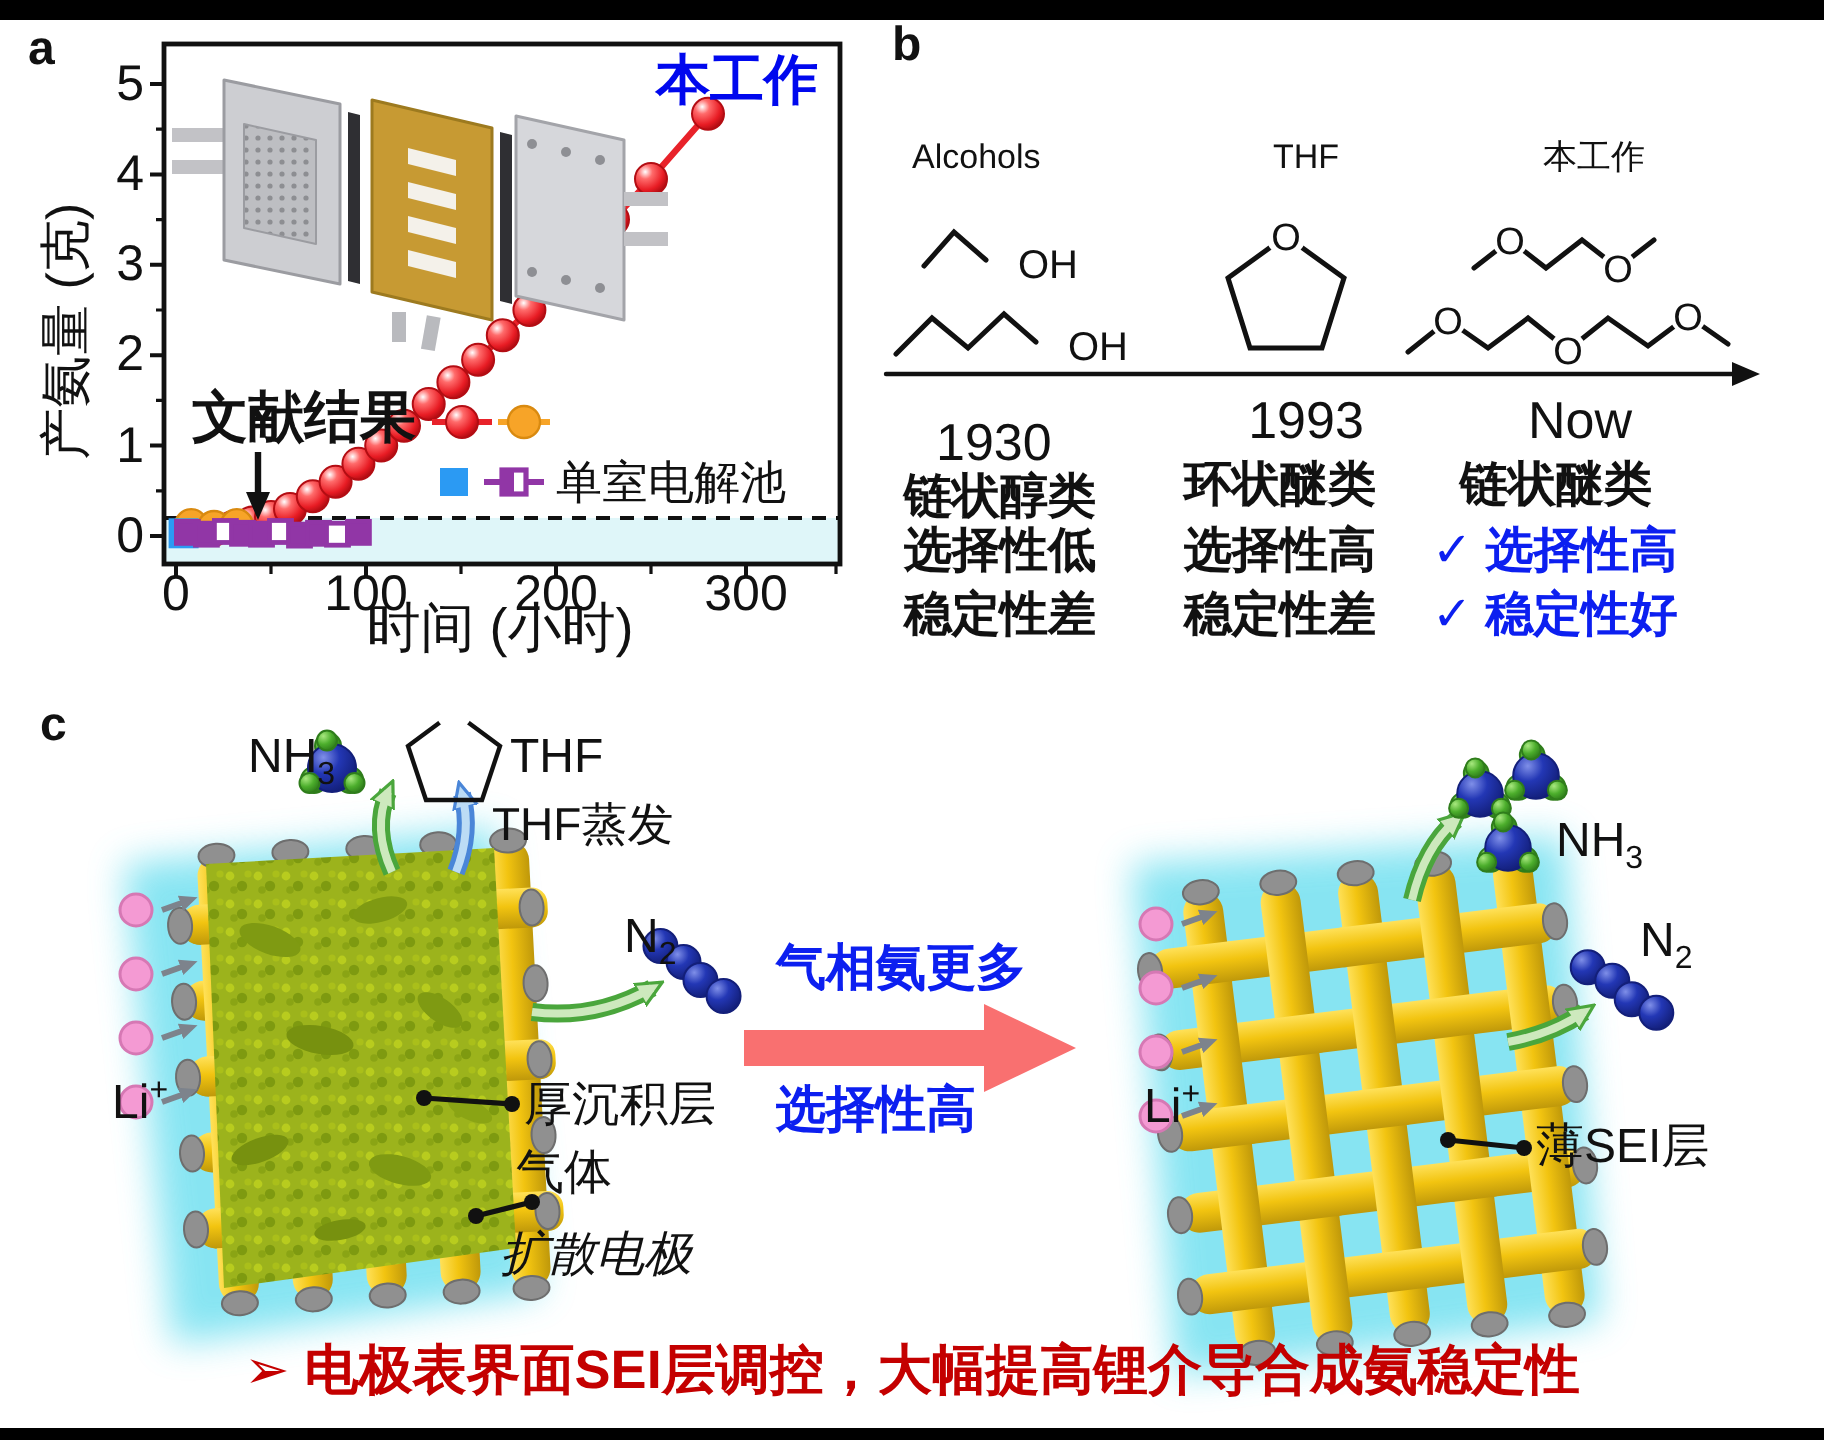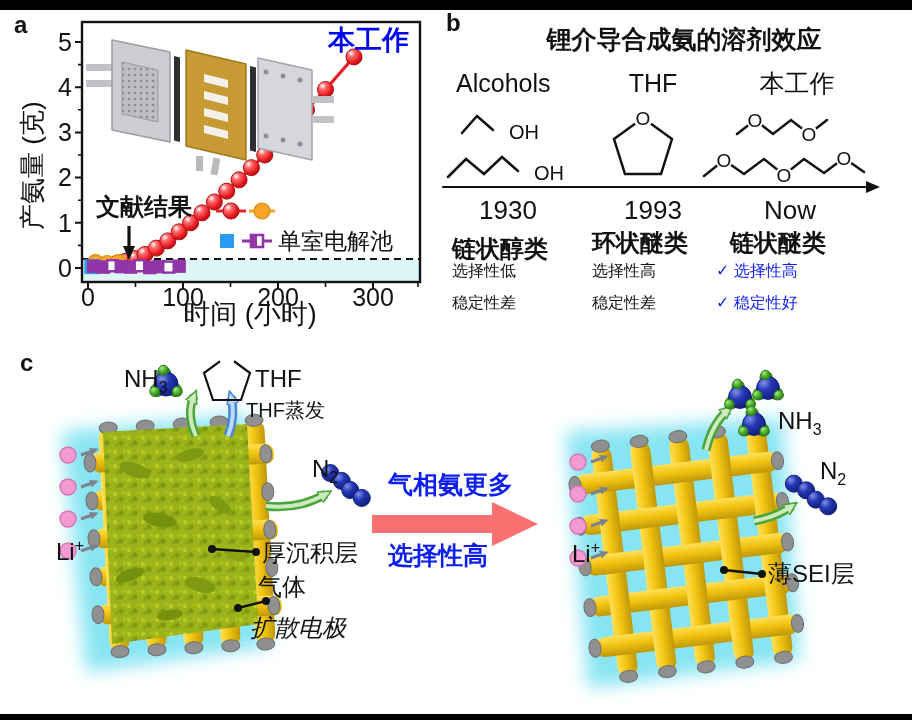--- a/index.html
+++ b/index.html
@@ -8,24 +8,24 @@
   .t{position:absolute;white-space:nowrap;line-height:1.05;}
   .bold{font-weight:bold;}
   .blue{color:#0c1ff0;}
   .panel-label{font-size:24px;font-weight:bold;color:#111;}
   .tick{font-size:25px;color:#111;}
   .ytick{width:34px;text-align:right;}
   .xtick{text-align:center;}
   .axlabel{font-size:26px;color:#111;}
   .legend-label{font-size:23px;color:#111;}
   .b-title{font-size:25px;font-weight:bold;}
-  .b-head{font-size:25px;}
+  .b-head{font-size:17px;}
   .b-year{font-size:26px;}
   .b-cat{font-size:24px;font-weight:bold;}
-  .b-prop{font-size:16px;}
+  .b-prop{font-size:24px;font-weight:bold;}
   .c-label{font-size:24px;}
   .c-label sub,.tick sub{font-size:16px;}
   .c-label sup{font-size:16px;}
   .arrow-text{font-size:25px;font-weight:bold;color:#0c1ff0;}
   .footer{left:0;right:0;text-align:center;font-size:27px;font-weight:bold;color:#c40000;}
   .bar{position:absolute;left:0;width:912px;background:#000;}
   svg text{font-family:"Liberation Sans","DejaVu Sans",sans-serif;}
 </style>
 </head>
 <body>
@@ -427,60 +427,63 @@
     </g>
 
     <polygon points="372,515 492,515 492,502 538,524 492,546 492,533 372,533" fill="#f97070"></polygon>
   </svg>
 
   <div class="t panel-label" style="left:14px;top:12px;">a</div>
   <div class="t panel-label" style="left:446px;top:10px;">b</div>
   <div class="t panel-label" style="left:20px;top:350px;">c</div>
 
   <div class="t bold" style="left:328px;top:26px;font-size:27px;color:#0008ee;">本工作</div>
-  <div class="t bold" style="left:96px;top:194px;font-size:24px;">文献结果</div>
+  <div class="t bold" style="left:96px;top:194px;font-size:28px;">文献结果</div>
   <div class="t axlabel" style="left:-62px;top:152px;width:190px;text-align:center;transform:rotate(-90deg);">产氨量 (克)</div>
   <div class="t axlabel" style="left:130px;top:300px;width:240px;text-align:center;font-size:27px;">时间 (小时)</div>
   <div class="t tick ytick" style="left:38px;top:29px;">5</div>
   <div class="t tick ytick" style="left:38px;top:74px;">4</div>
   <div class="t tick ytick" style="left:38px;top:119px;">3</div>
   <div class="t tick ytick" style="left:38px;top:164px;">2</div>
   <div class="t tick ytick" style="left:38px;top:210px;">1</div>
   <div class="t tick ytick" style="left:38px;top:255px;">0</div>
   <div class="t tick xtick" style="left:68px;top:284px;width:40px;">0</div>
   <div class="t tick xtick" style="left:153px;top:284px;width:60px;">100</div>
   <div class="t tick xtick" style="left:248px;top:284px;width:60px;">200</div>
   <div class="t tick xtick" style="left:343px;top:284px;width:60px;">300</div>
   <div class="t legend-label" style="left:278px;top:229px;">单室电解池</div>
 
-  <div class="t b-title" style="left:484px;top:26px;width:400px;text-align:center;">锂介导合成氨的溶剂效应</div>
   <div class="t b-head" style="left:456px;top:70px;">Alcohols</div>
   <div class="t b-head" style="left:608px;top:70px;width:90px;text-align:center;">THF</div>
   <div class="t b-head" style="left:742px;top:70px;width:110px;text-align:center;">本工作</div>
-  <div class="t b-year" style="left:468px;top:197px;width:80px;text-align:center;">1930</div>
+  <div class="t b-year" style="left:468px;top:208px;width:80px;">1930</div>
   <div class="t b-year" style="left:613px;top:197px;width:80px;text-align:center;">1993</div>
   <div class="t b-year" style="left:750px;top:197px;width:80px;text-align:center;">Now</div>
   <div class="t b-cat" style="left:452px;top:236px;">链状醇类</div>
   <div class="t b-cat" style="left:592px;top:230px;">环状醚类</div>
   <div class="t b-cat" style="left:730px;top:230px;">链状醚类</div>
   <div class="t b-prop" style="left:452px;top:263px;">选择性低</div>
   <div class="t b-prop" style="left:452px;top:295px;">稳定性差</div>
   <div class="t b-prop" style="left:592px;top:263px;">选择性高</div>
   <div class="t b-prop" style="left:592px;top:295px;">稳定性差</div>
   <div class="t b-prop blue" style="left:716px;top:263px;"><span>✓</span> <span>选择性高</span></div>
   <div class="t b-prop blue" style="left:716px;top:295px;"><span>✓</span> <span>稳定性好</span></div>
 
   <div class="t c-label" style="left:124px;top:366px;"><span>NH</span><sub>3</sub></div>
   <div class="t c-label" style="left:255px;top:366px;">THF</div>
-  <div class="t c-label" style="left:246px;top:400px;font-size:20px;">THF蒸发</div>
+  <div class="t c-label" style="left:246px;top:400px;font-size:23px;">THF蒸发</div>
   <div class="t c-label" style="left:312px;top:456px;"><span>N</span><sub>2</sub></div>
   <div class="t c-label" style="left:56px;top:538px;"><span>Li</span><sup>+</sup></div>
   <div class="t c-label" style="left:262px;top:540px;">厚沉积层</div>
   <div class="t c-label" style="left:258px;top:574px;width:80px;">气体</div>
   <div class="t c-label" style="left:250px;top:615px;width:96px;text-align:center;font-style:italic;">扩散电极</div>
   <div class="t arrow-text" style="left:388px;top:471px;">气相氨更多</div>
   <div class="t arrow-text" style="left:388px;top:542px;">选择性高</div>
   <div class="t c-label" style="left:778px;top:408px;"><span>NH</span><sub>3</sub></div>
   <div class="t c-label" style="left:820px;top:458px;"><span>N</span><sub>2</sub></div>
   <div class="t c-label" style="left:572px;top:540px;"><span>Li</span><sup>+</sup></div>
   <div class="t c-label" style="left:768px;top:561px;">薄SEI层</div>
 
+  <div class="t footer" style="top:671px;">
+    <span>➢</span>
+    <span>电极表界面SEI层调控，大幅提高锂介导合成氨稳定性</span>
+  </div>
 </div>
 
 </body></html>

